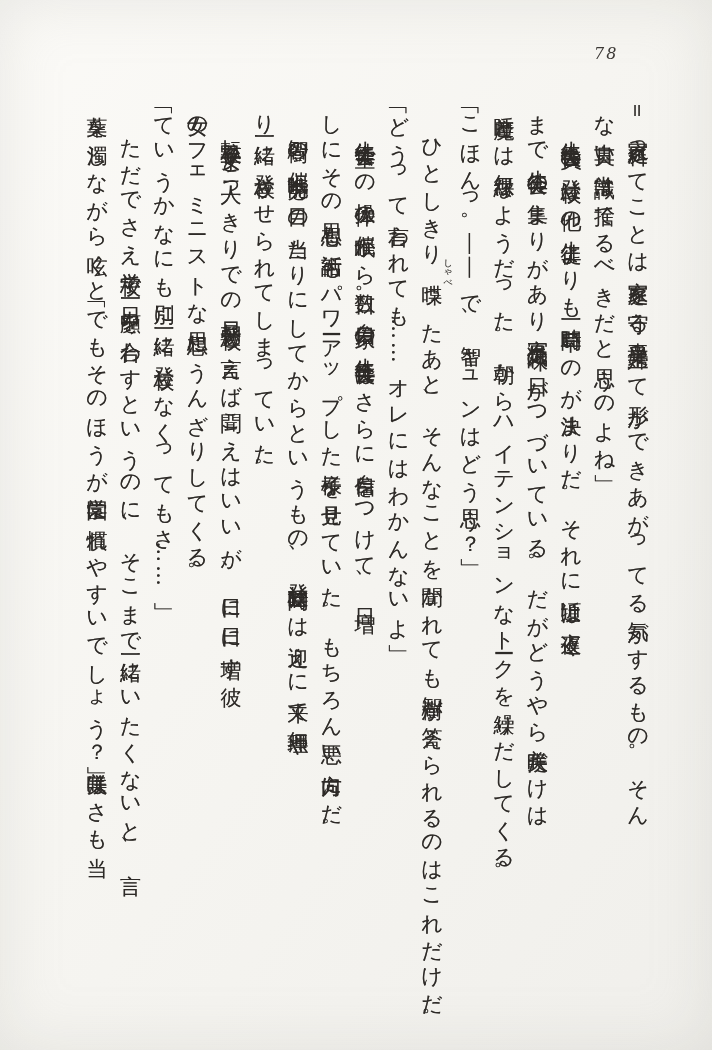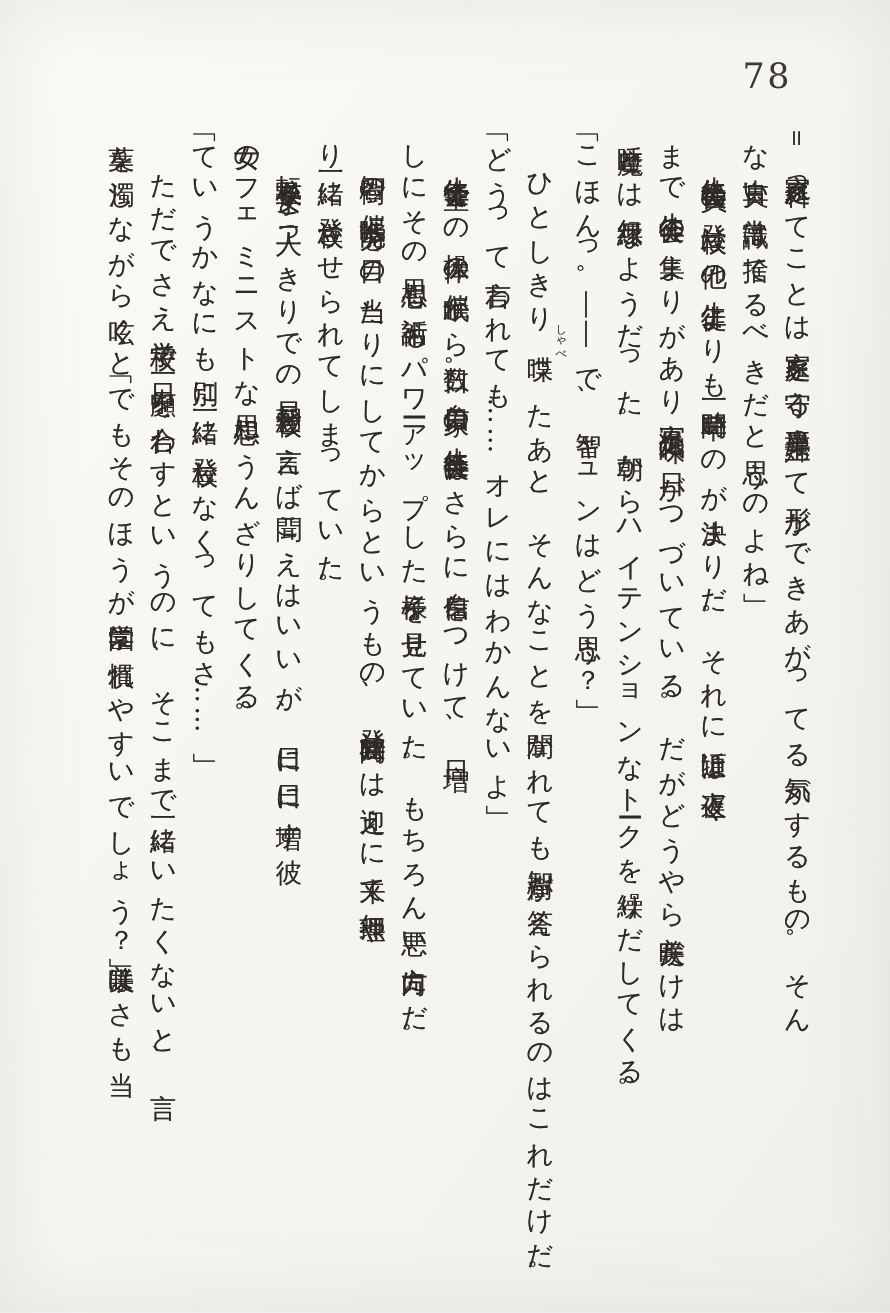--- a/index.html
+++ b/index.html
@@ -17,21 +17,22 @@
     inset: 0;
     width: 712px;
     height: 1050px;
     background: linear-gradient(125deg, #fbfaf7 0%, #f6f5f1 45%, #f0efeb 100%);
     box-shadow: inset 0 0 60px rgba(180,178,170,0.25);
   }
   .page-number {
     position: absolute;
     top: 44px;
     left: 594px;
-    font-size: 28px;
+    font-size: 16px;
+    font-style: italic;
     color: #3b3835;
     letter-spacing: 2px;
   }
   .text-block {
     position: absolute;
     top: 100px;
     right: 58px;
     height: 930px;
     writing-mode: vertical-rl;
     text-orientation: mixed;

